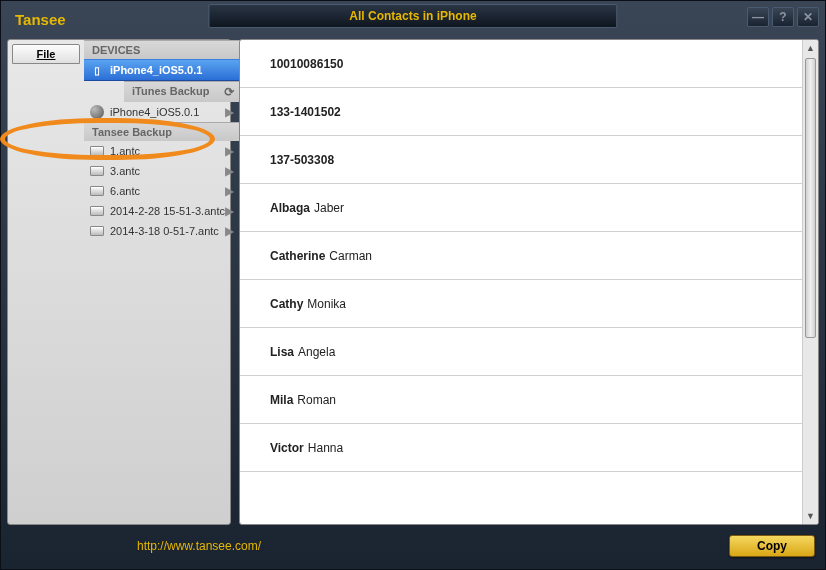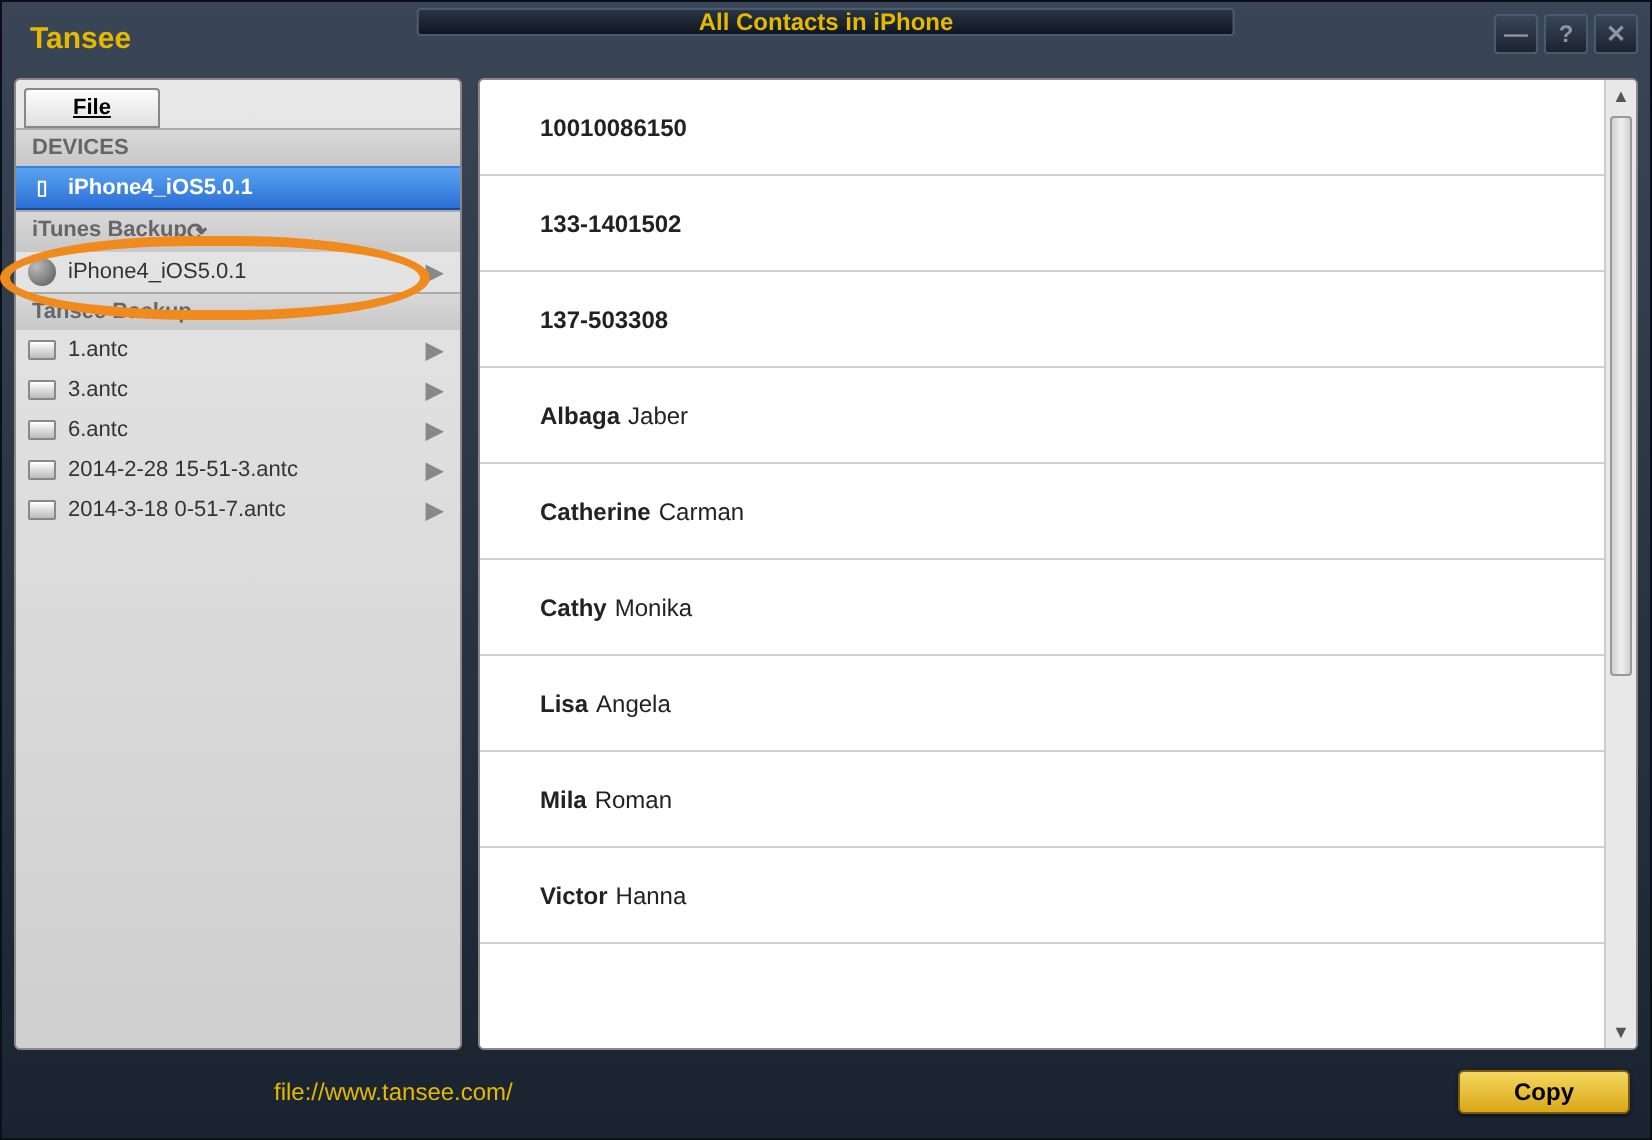--- a/index.html
+++ b/index.html
@@ -1,29 +1,29 @@
 <!DOCTYPE html>
 <html><head>
 <meta charset="utf-8">
 <style>
 * { margin: 0; padding: 0; box-sizing: border-box; font-family: Arial, sans-serif; }
 body { background: #fff; width: 826px; height: 570px; overflow: hidden; }
 
 .window-frame { width: 826px; height: 570px; background: linear-gradient(to bottom, #3a4656, #1a2330); border: 1px solid #0a0f18; position: relative; }
 
 .titlebar { height: 36px; position: relative; display: flex; align-items: center; }
-.titlebar-center-pill { position: absolute; left: 50%; transform: translateX(-50%); top: 3px; height: 14px; background: linear-gradient(to bottom, #2a3545, #0e161f); border: 1px solid #4a5a70; border-radius: 2px; padding: 0 140px; display: flex; align-items: center; text-align: center; }
+.titlebar-center-pill { position: absolute; left: 50%; transform: translateX(-50%); top: 3px; height: 24px; background: linear-gradient(to bottom, #2a3545, #0e161f); border: 1px solid #4a5a70; border-radius: 2px; padding: 0 140px; display: flex; align-items: center; text-align: center; }
 .titlebar-title { color: #e6b800; font-weight: bold; font-size: 12px; white-space: nowrap; }
 .app-name { color: #e6b800; font-weight: bold; font-size: 15px; margin-left: 14px; }
 .titlebar-controls { position: absolute; right: 6px; top: 6px; display: flex; gap: 3px; }
 .titlebar-btn { width: 22px; height: 20px; background: linear-gradient(to bottom, #3a4656, #1a2330); border: 1px solid #4a5a70; border-radius: 2px; display: flex; align-items: center; justify-content: center; color: #8a95a5; font-size: 12px; font-weight: bold; cursor: pointer; }
 
 .main-area { position: absolute; top: 38px; left: 6px; right: 6px; bottom: 44px; display: flex; }
 
-.sidebar { width: 224px; background: linear-gradient(to bottom, #e8e8e8, #cfcfcf); border: 1px solid #888; border-radius: 3px; display: flex; flex-direction: column; position: relative; overflow: visible; }
+.sidebar { width: 224px; background: linear-gradient(to bottom, #e8e8e8, #cfcfcf); border: 1px solid #888; border-radius: 3px; display: flex; flex-direction: row; position: relative; overflow: visible; }
 .file-menu-wrap { padding: 4px 4px 0 4px; }
 .file-menu-btn { width: 68px; height: 20px; background: linear-gradient(to bottom, #fdfdfd, #e0e0e0); border: 1px solid #888; border-radius: 2px 2px 0 0; font-size: 11px; font-weight: bold; text-align: center; line-height: 18px; cursor: pointer; text-decoration: underline; }
 
 .sidebar-section-header { padding: 3px 8px; font-size: 11px; color: #666; font-weight: bold; background: linear-gradient(to bottom, #d8d8d8, #c8c8c8); border-top: 1px solid #aaa; }
 .sidebar-item { display: flex; align-items: center; padding: 3px 8px 3px 6px; font-size: 11px; color: #333; cursor: pointer; position: relative; }
 .sidebar-item .lbl { flex: 1; white-space: nowrap; overflow: hidden; text-overflow: ellipsis; }
 .sidebar-item .chev { color: #888; font-size: 12px; }
 .sidebar-item.selected { background: linear-gradient(to bottom, #5aa3f0, #2b6fd6); color: #fff; font-weight: bold; border-top: 1px solid #3a80e0; border-bottom: 1px solid #1a4aa0; }
 .sidebar-item .ico { width: 14px; height: 14px; margin-right: 6px; display: inline-flex; align-items: center; justify-content: center; font-size: 10px; }
 .refresh-icon { color: #666; font-size: 12px; }
@@ -70,21 +70,21 @@
         <div class="file-menu-btn">File</div>
       </div>
       <div id="sidebar-body">
           <div class="sidebar-section-header" style="display: flex; justify-content: space-between;">
             <span>DEVICES</span>
           </div>
           <div class="sidebar-item selected">
             <span class="ico" style="color: rgb(255, 255, 255);">▯</span>
             <span class="lbl">iPhone4_iOS5.0.1</span>
           </div>
-          <div class="sidebar-section-header" style="display: flex; justify-content: flex-start;">
+          <div class="sidebar-section-header" style="display: flex; justify-content: space-between; margin-left: 40px;">
             <span>iTunes Backup</span>
             <span class="refresh-icon">⟳</span>
           </div>
           <div class="sidebar-item">
             <span class="ico">
               <span class="grey-circle"></span>
             </span>
             <span class="lbl">iPhone4_iOS5.0.1</span>
             <span class="chev">▶</span>
           </div>
@@ -167,19 +167,19 @@
         </div>
       <div class="scrollbar-track">
         <div class="scrollbar-arrow">▲</div>
         <div class="scrollbar-thumb"></div>
         <div class="scrollbar-arrow" style="position:absolute;bottom:0;width:100%;">▼</div>
       </div>
     </div>
   </div>
 
   <div class="statusbar">
-    <span class="url-text">file://www.tansee.com/</span>
+    <span class="url-text">http://www.tansee.com/</span>
     <div class="right-btns">
       <button class="gold-btn">Copy</button>
     </div>
   </div>
 
 </div>
 
 </body></html>

